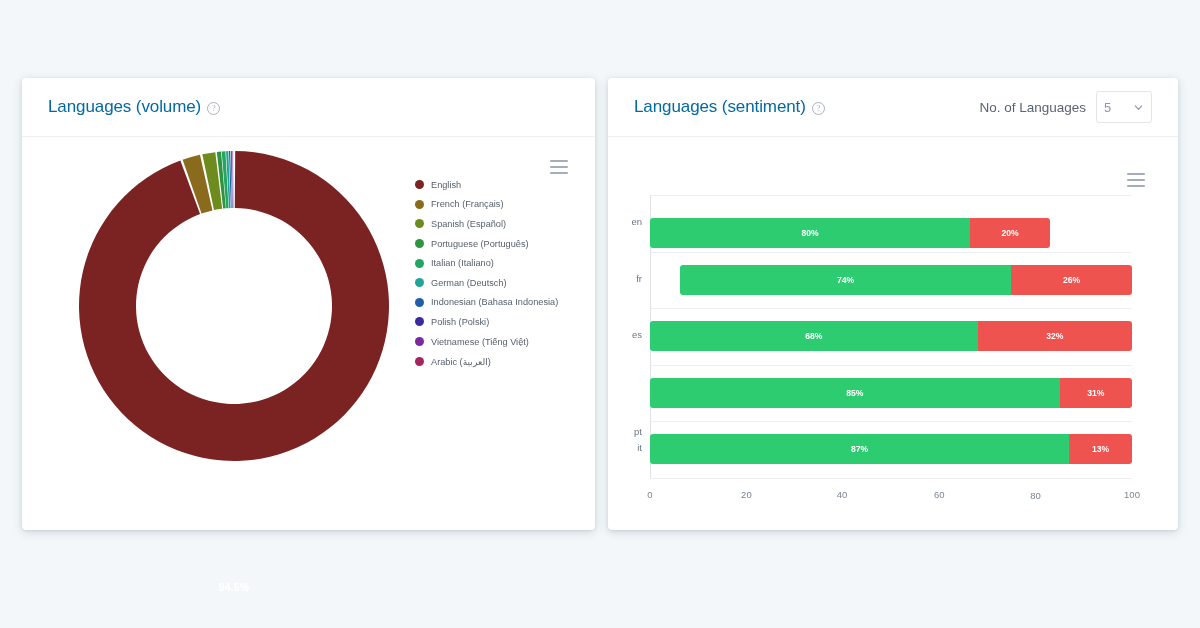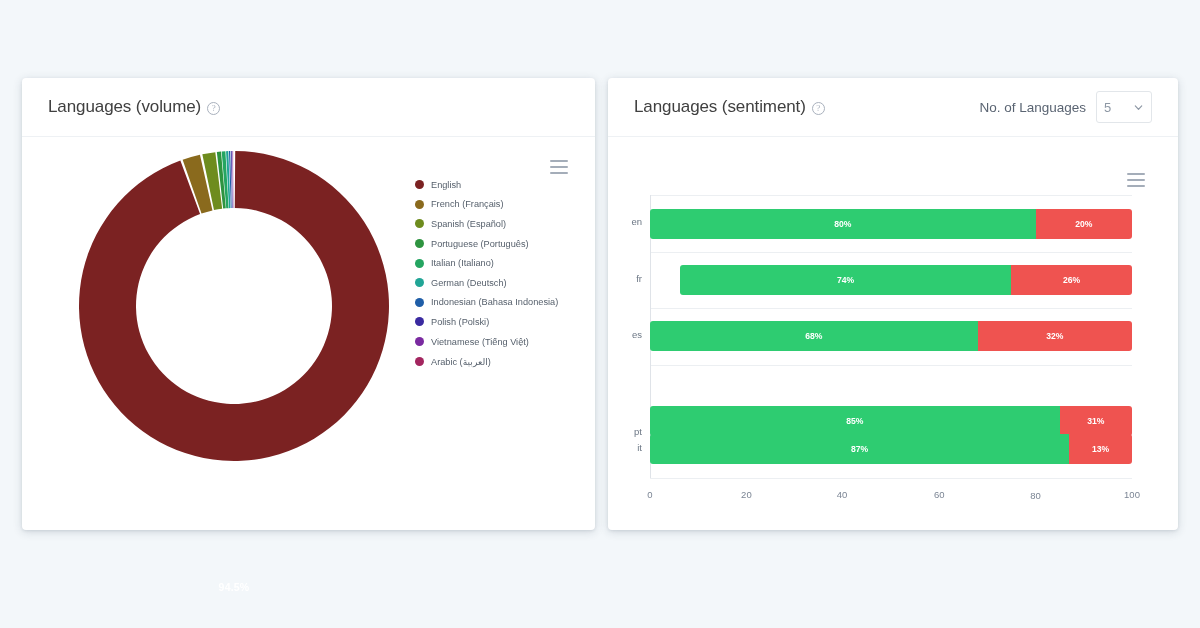--- a/index.html
+++ b/index.html
@@ -49,21 +49,21 @@
     position: relative;
     height: 59px;
     border-bottom: 1px solid #eef1f4;
     display: flex;
     align-items: center;
     padding: 0 26px;
   }
 
   .card-title {
     font-size: 17px;
-    color: #404040;
+    color: #0369a1;
     letter-spacing: -0.1px;
     font-weight: 400;
   }
 
   .help-icon {
     display: inline-flex;
     align-items: center;
     justify-content: center;
     width: 13px;
     height: 13px;
@@ -341,36 +341,36 @@
 
   <div id="bar-chart">
       <div class="grid-line" style="top: 117px;"></div>
       <div class="grid-line" style="top: 173.5px;"></div>
       <div class="grid-line" style="top: 230px;"></div>
       <div class="grid-line" style="top: 286.5px;"></div>
       <div class="grid-line" style="top: 343px;"></div>
       <div class="grid-line" style="top: 399.5px;"></div>
       <div class="axis-y" style="top: 117px; height: 282.5px;"></div>
       <div class="bar-cat" style="top: 138.25px; position: absolute;">en</div>
-      <div class="bar-row" style="top: 131px; width: 482px;">
+      <div class="bar-row" style="top: 140px; width: 400px;">
         <div class="bar-seg seg-pos" style="width: 385.6px;">80%</div>
         <div class="bar-seg seg-neg" style="width: 96.4px;">20%</div>
       </div>
       <div class="bar-cat" style="top: 194.75px; position: absolute;">fr</div>
       <div class="bar-row" style="top: 186.75px; width: 482px;">
         <div class="bar-seg seg-pos" style="width: 356.68px; margin-left: 30px;">74%</div>
         <div class="bar-seg seg-neg" style="width: 130px;">26%</div>
       </div>
       <div class="bar-cat" style="top: 251.25px; position: absolute;">es</div>
       <div class="bar-row" style="top: 243.25px; width: 482px;">
         <div class="bar-seg seg-pos" style="width: 327.76px;">68%</div>
         <div class="bar-seg seg-neg" style="width: 154.24px;">32%</div>
       </div>
       <div class="bar-cat" style="top: 307.75px; position: absolute; margin-top: 40px;">pt</div>
-      <div class="bar-row" style="top: 299.75px; width: 482px; margin-top: 28px;">
+      <div class="bar-row" style="top: 299.75px; width: 482px;">
         <div class="bar-seg seg-pos" style="width: 409.7px;">85%</div>
         <div class="bar-seg seg-neg" style="width: 72.3px;">31%</div>
       </div>
       <div class="bar-cat" style="top: 364.25px; position: absolute;">it</div>
       <div class="bar-row" style="top: 356.25px; width: 547px;">
         <div class="bar-seg seg-pos" style="width: 419.34px;">87%</div>
         <div class="bar-seg seg-neg" style="width: 62.66px;">13%</div>
       </div>
       <div class="tick-label" style="left: 42px; top: 410.5px;">0</div>
       <div class="tick-label" style="left: 138.4px; top: 410.5px;">20</div>

